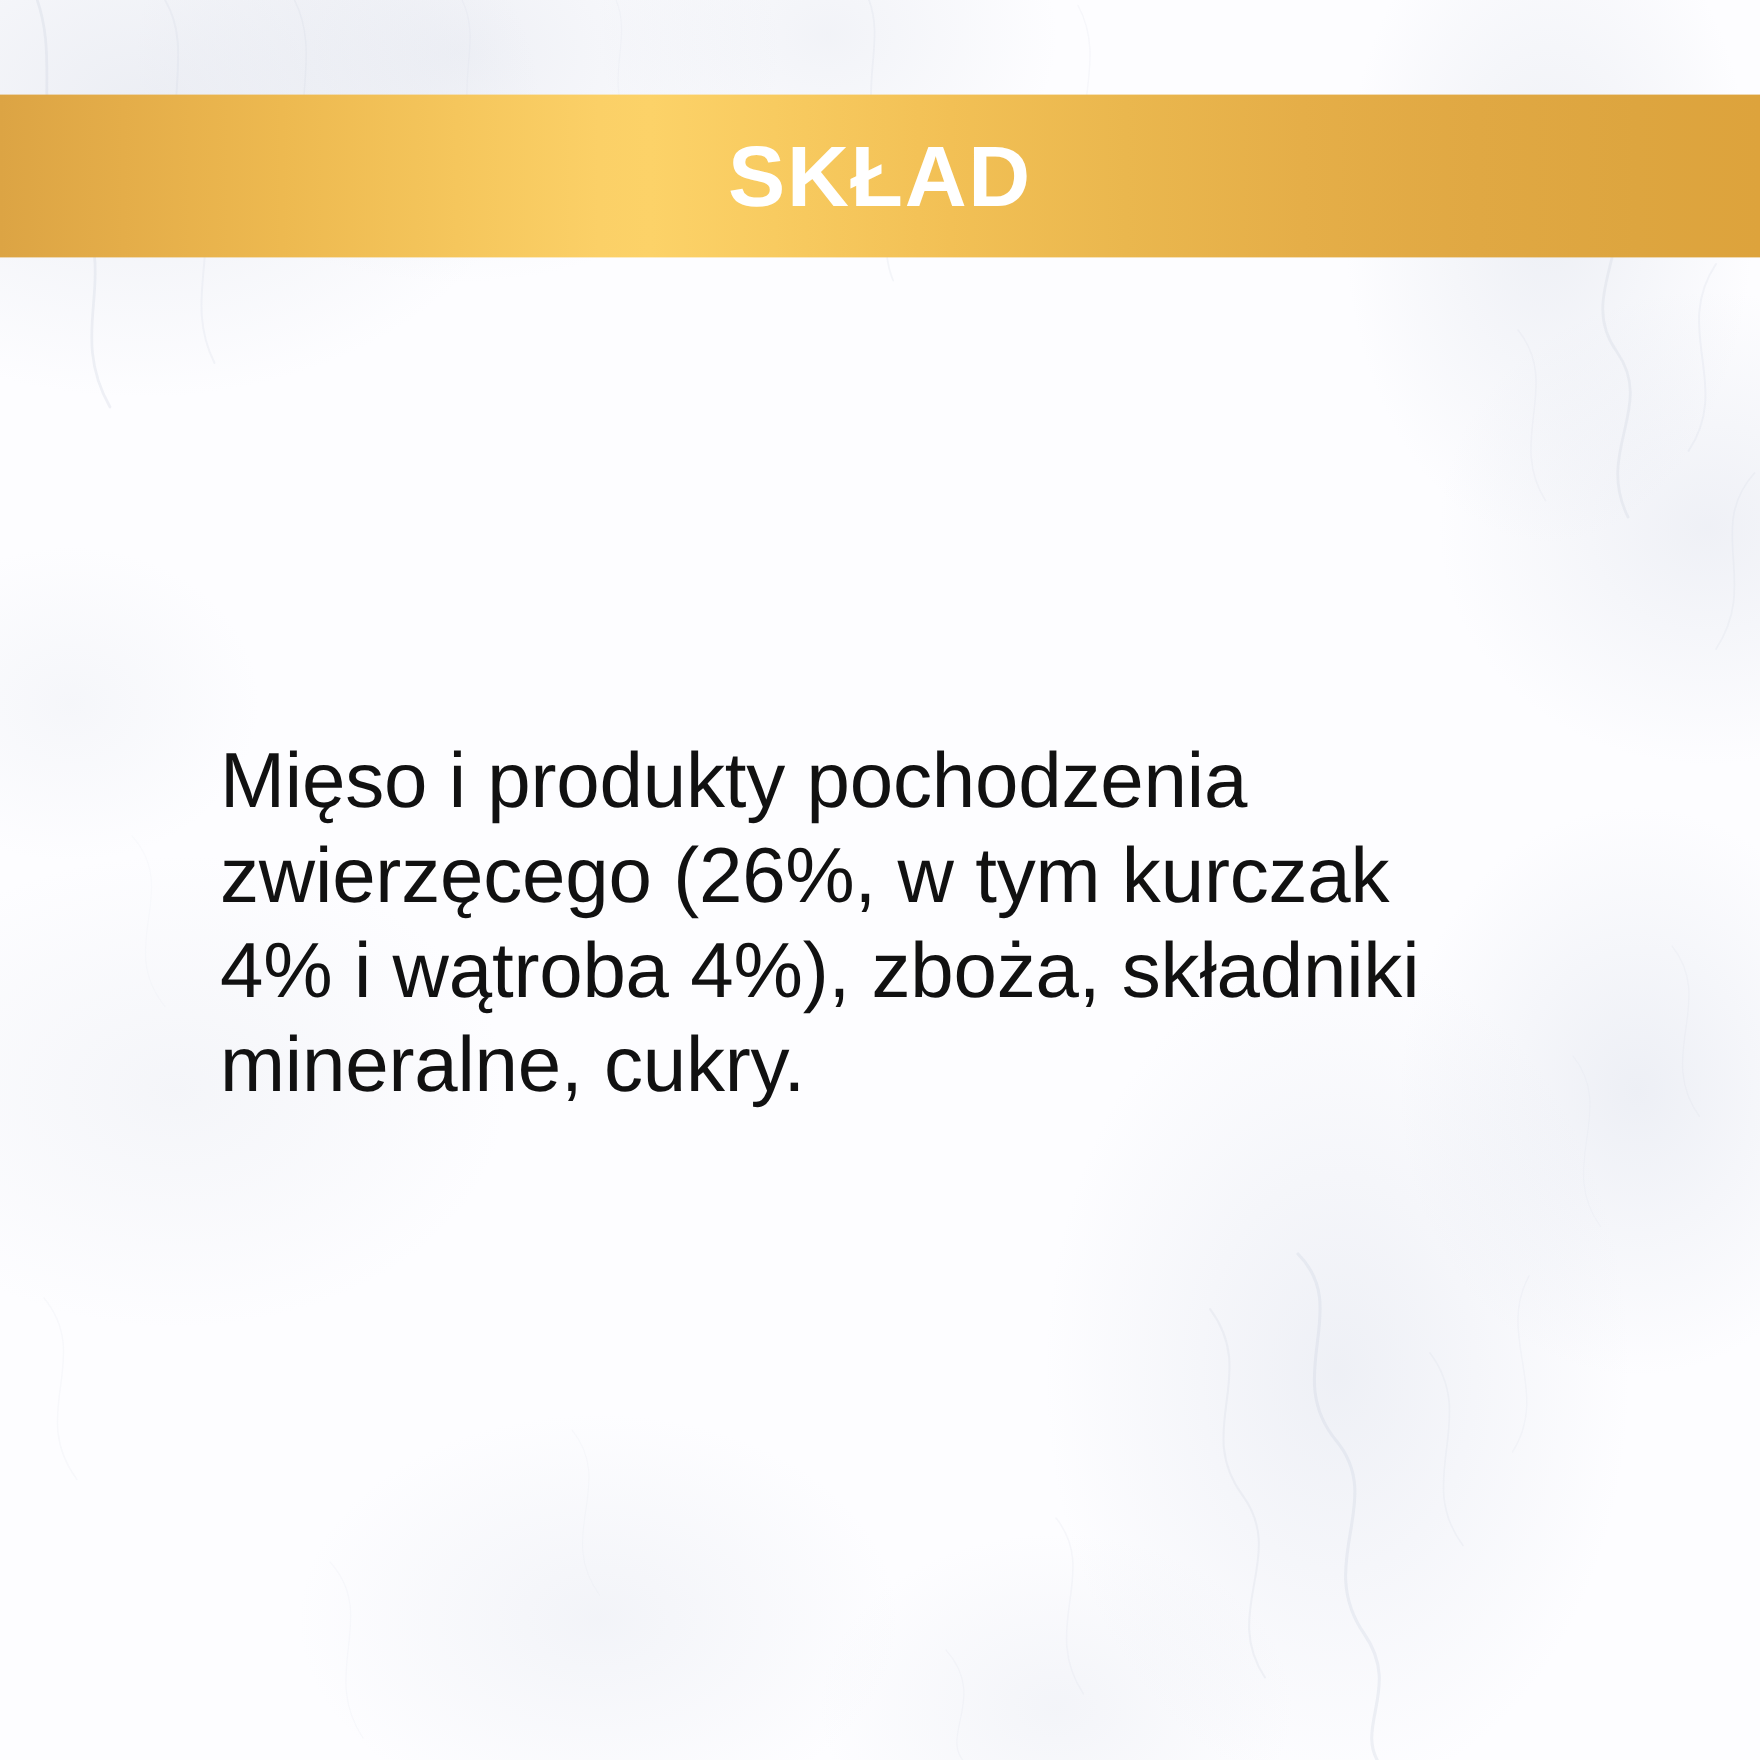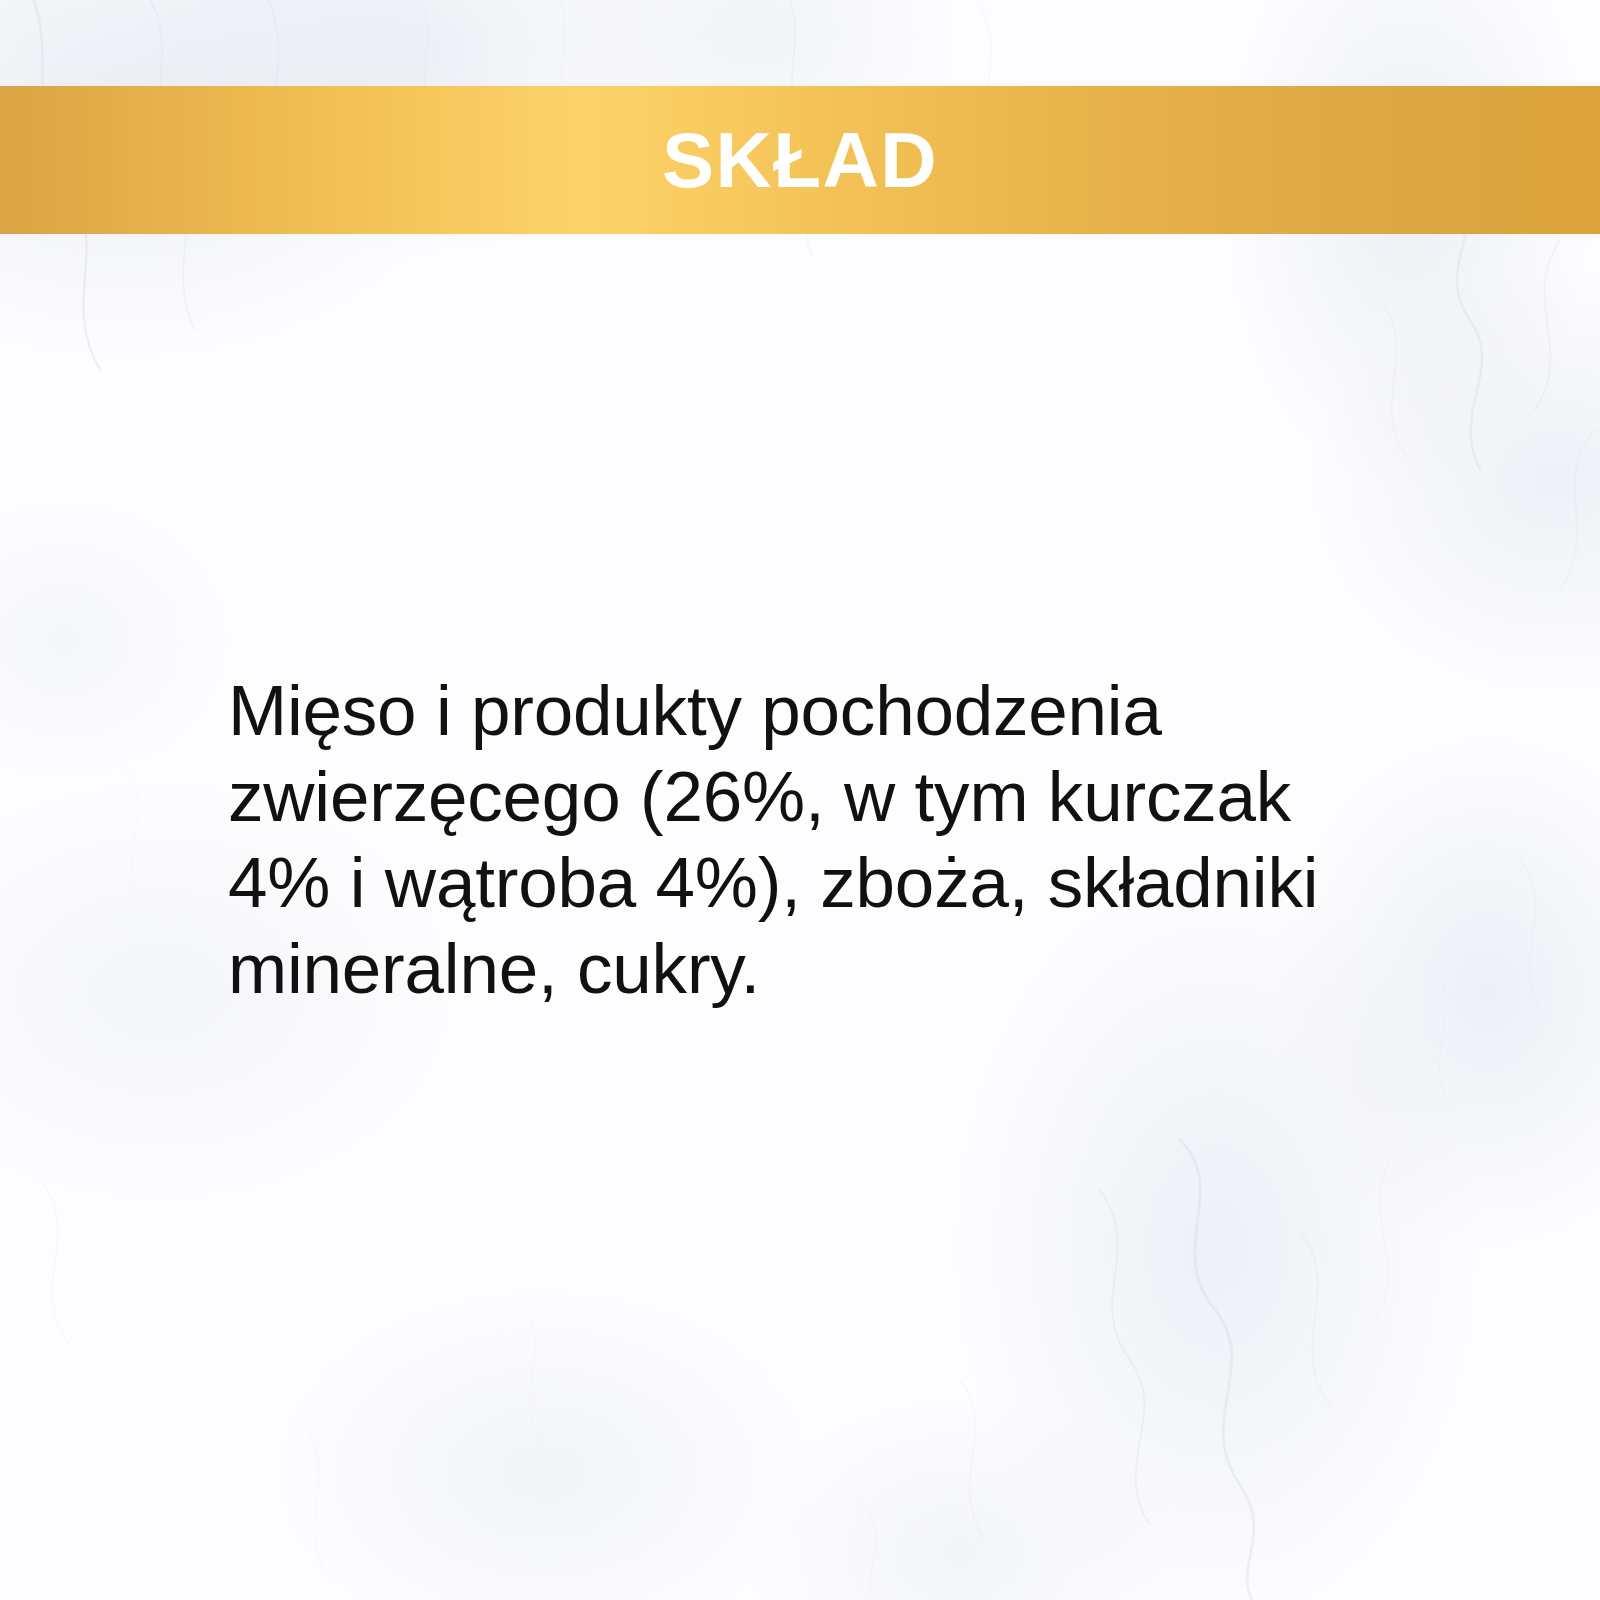--- a/index.html
+++ b/index.html
@@ -103,21 +103,21 @@
     font-size: 74px;
     font-weight: 700;
     letter-spacing: -0.5px;
     line-height: 1;
     white-space: nowrap;
   }
 
   
   .ingredients {
     position: absolute;
-    left: 228px;
+    left: 200px;
     top: 668px;
     width: 1160px;
     color: #111111;
     font-family: "Liberation Sans", sans-serif;
     font-size: 71px;
     font-weight: 400;
     line-height: 86px;
     letter-spacing: -0.2px;
   }
   .ingredients p {

